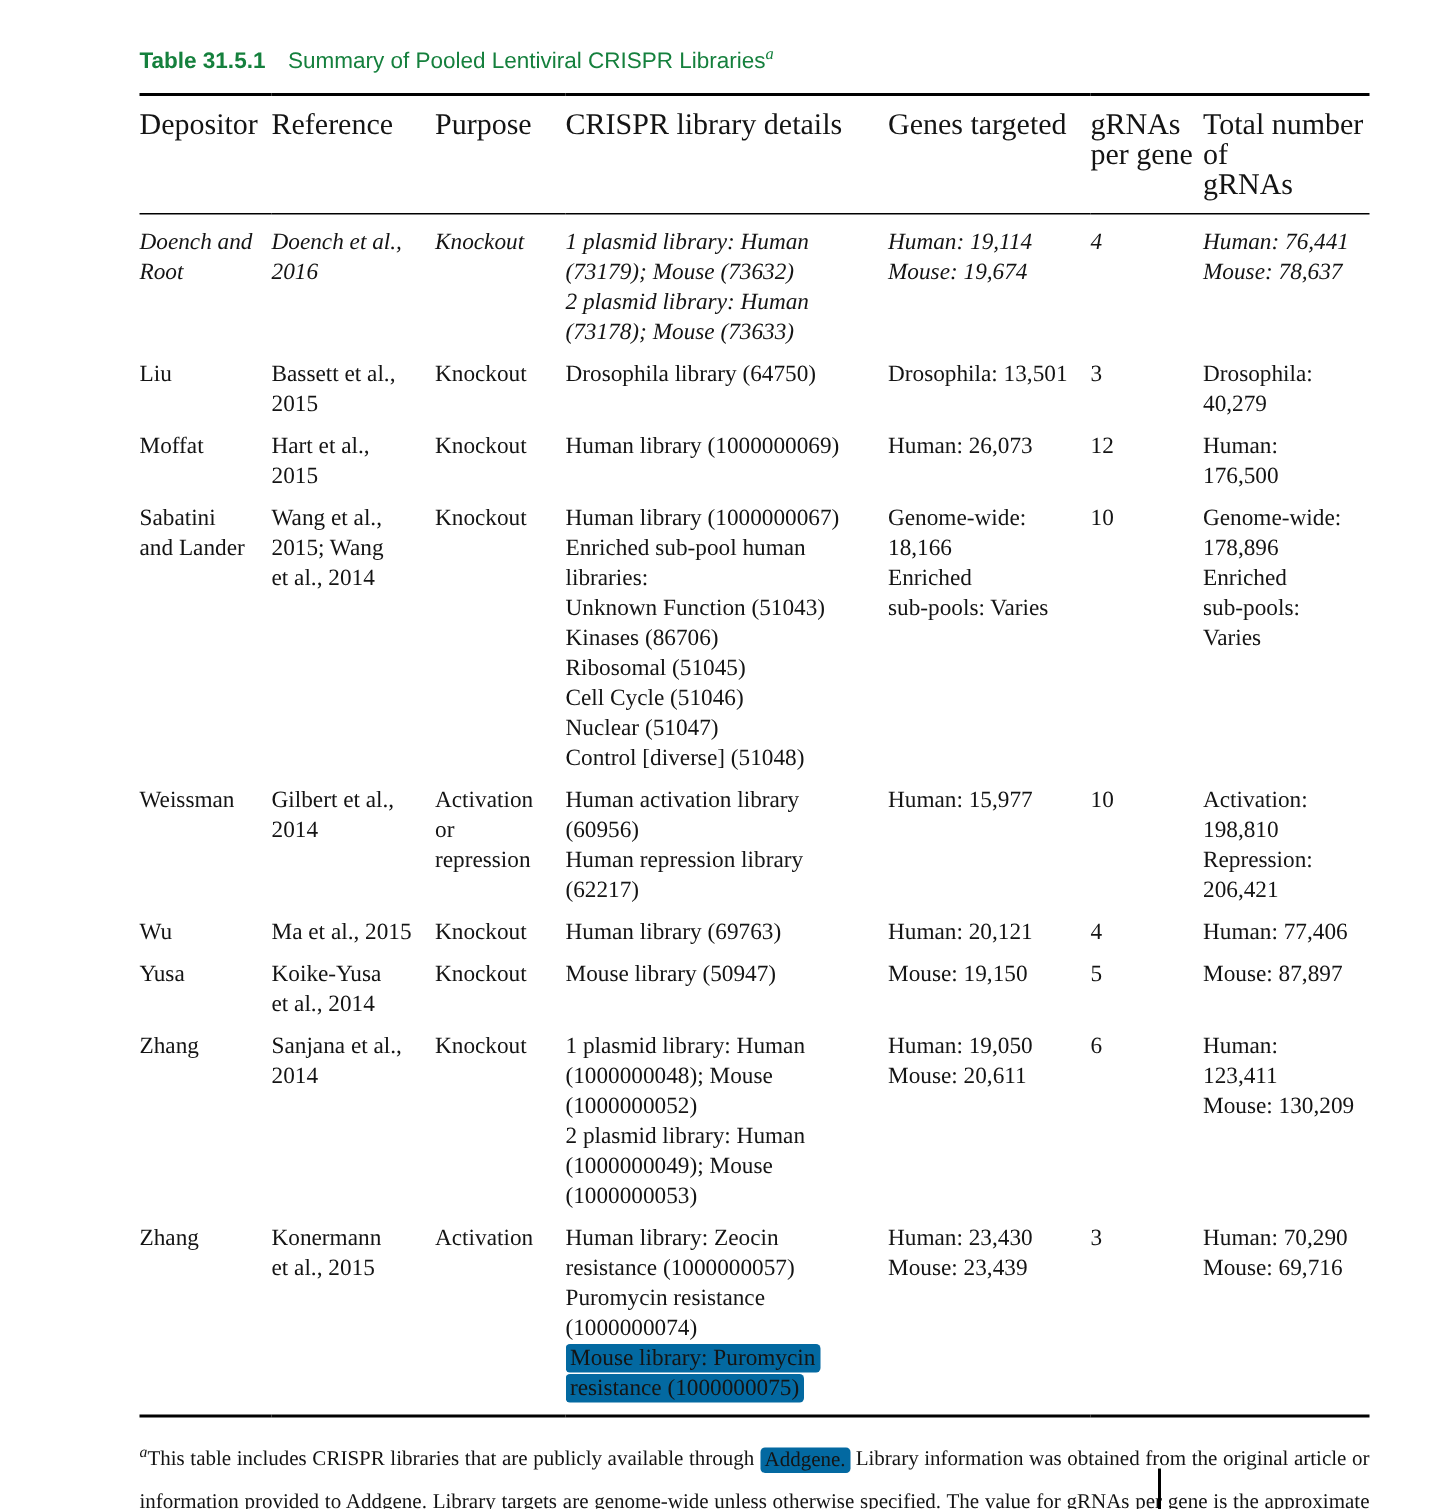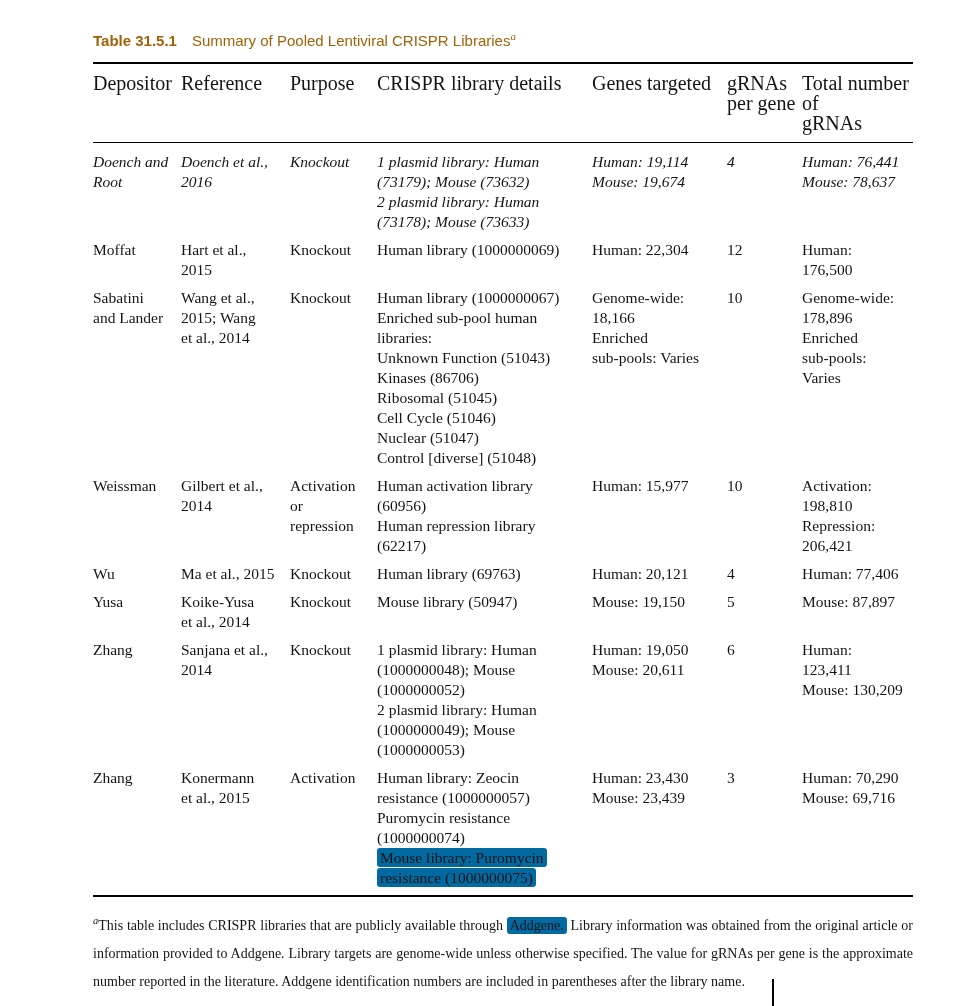--- a/index.html
+++ b/index.html
@@ -19,21 +19,21 @@
     position: absolute;
     left: 93px;
     top: 27px;
     width: 820px;
   }
   
   .caption {
     font-family: "Liberation Sans", sans-serif;
     font-size: 15px;
     line-height: 18px;
-    color: #a16207;
+    color: #15803d;
     margin: 0 0 12px 0;
     white-space: nowrap;
   }
   .cap-label { font-weight: bold; }
   .cap-text { margin-left: 15px; }
   .caption sup {
     font-family: "Liberation Serif", serif;
     font-style: italic;
     font-size: 11px;
   }
@@ -136,26 +136,37 @@
 (73179); Mouse (73632)
 2 plasmid library: Human
 (73178); Mouse (73633)</td>
         <td>Human: 19,114
 Mouse: 19,674</td>
         <td class="col-grnas">4</td>
         <td>Human: 76,441
 Mouse: 78,637</td>
       </tr>
       <tr>
+        <td>Liu</td>
+        <td>Bassett et al.,
+2015</td>
+        <td>Knockout</td>
+        <td>Drosophila library (64750)</td>
+        <td>Drosophila: 13,501</td>
+        <td class="col-grnas">3</td>
+        <td>Drosophila:
+40,279</td>
+      </tr>
+      <tr>
         <td>Moffat</td>
         <td>Hart et al.,
 2015</td>
         <td>Knockout</td>
         <td>Human library (1000000069)</td>
-        <td>Human: 22,304</td>
+        <td>Human: 26,073</td>
         <td class="col-grnas">12</td>
         <td>Human:
 176,500</td>
       </tr>
       <tr>
         <td>Sabatini
 and Lander</td>
         <td>Wang et al.,
 2015; Wang
 et al., 2014</td>

